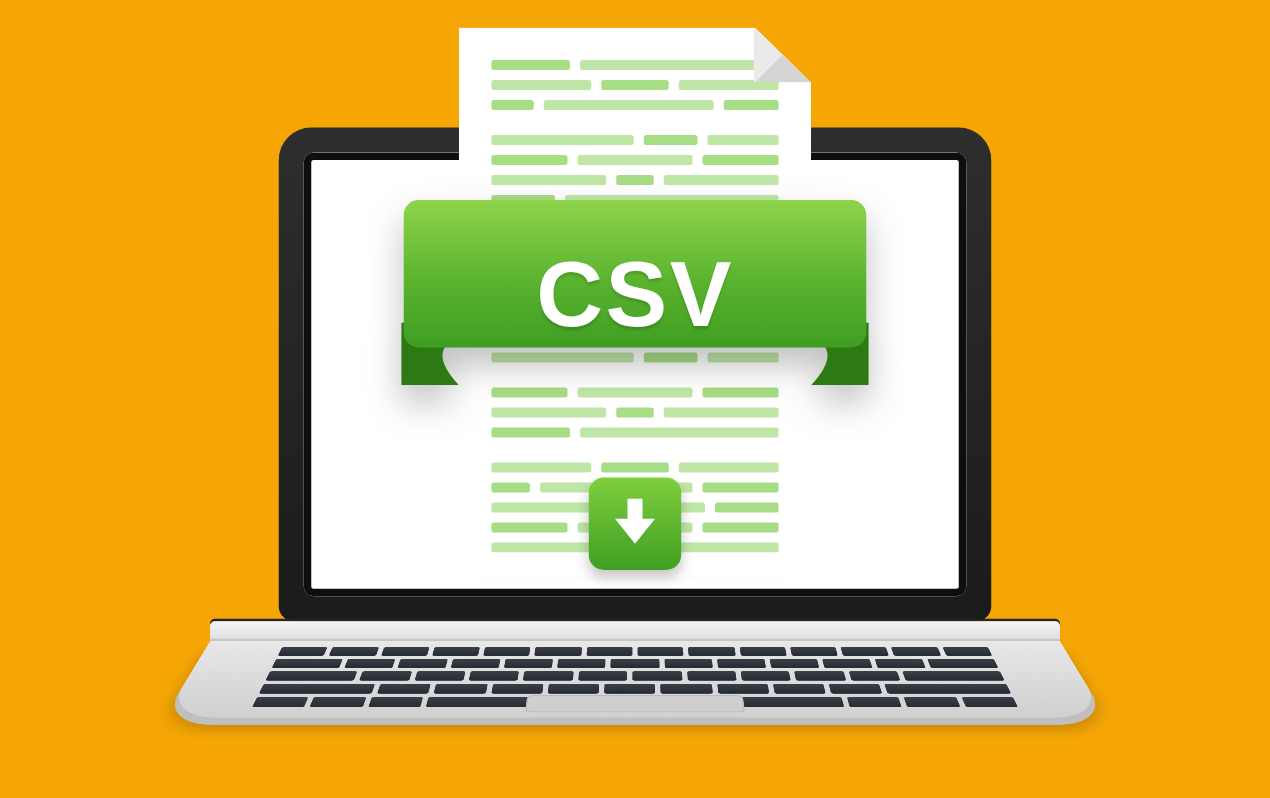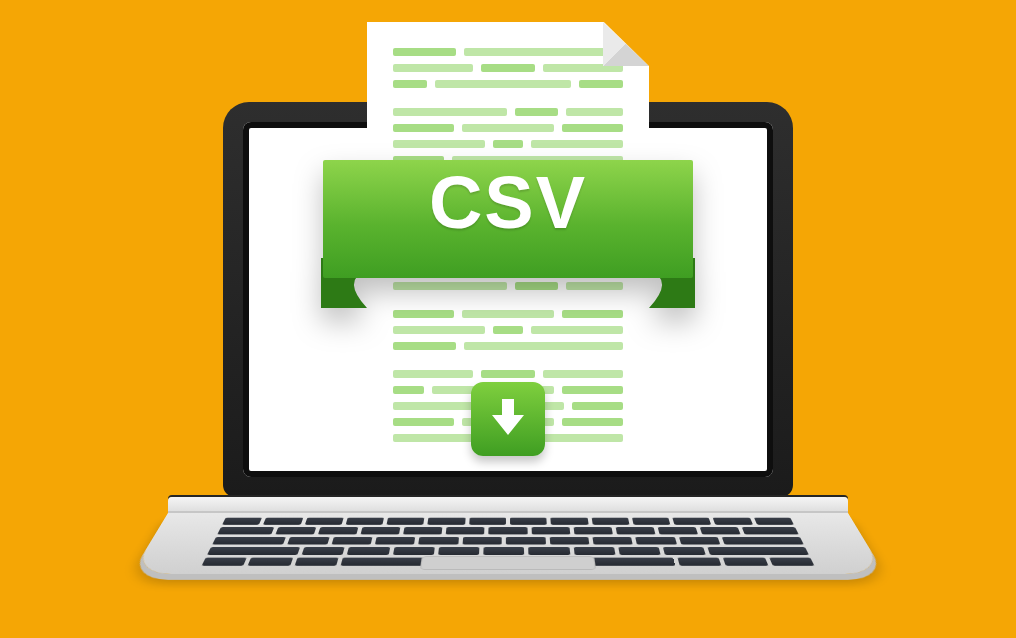--- a/index.html
+++ b/index.html
@@ -125,22 +125,22 @@
   .banner-wrap {
     position:absolute;
     top:160px; left:50%; transform:translateX(-50%);
     width:370px;
     z-index:5;
     filter: drop-shadow(0 14px 14px rgba(0,0,0,0.25));
   }
   .banner {
     height:118px;
     background: linear-gradient(to bottom,#8ed44b 0%, #5ab32e 55%, #3f9e22 100%);
-    border-radius:2px;
-    display:flex; align-items:flex-start; justify-content:center;
+    border-radius:12px;
+    display:flex; align-items:flex-end; justify-content:center;
     position:relative;
   }
   .banner-text {
     color:#fff;
     font-weight:800;
     font-size:74px;
     letter-spacing:2px;
     text-shadow: 0 2px 2px rgba(0,0,0,0.15);
   }
   .ribbon-end {

